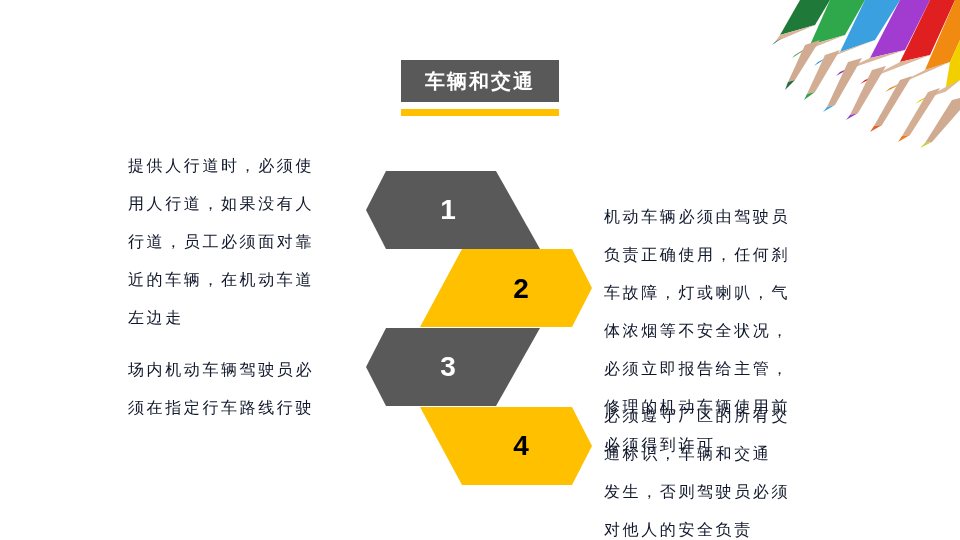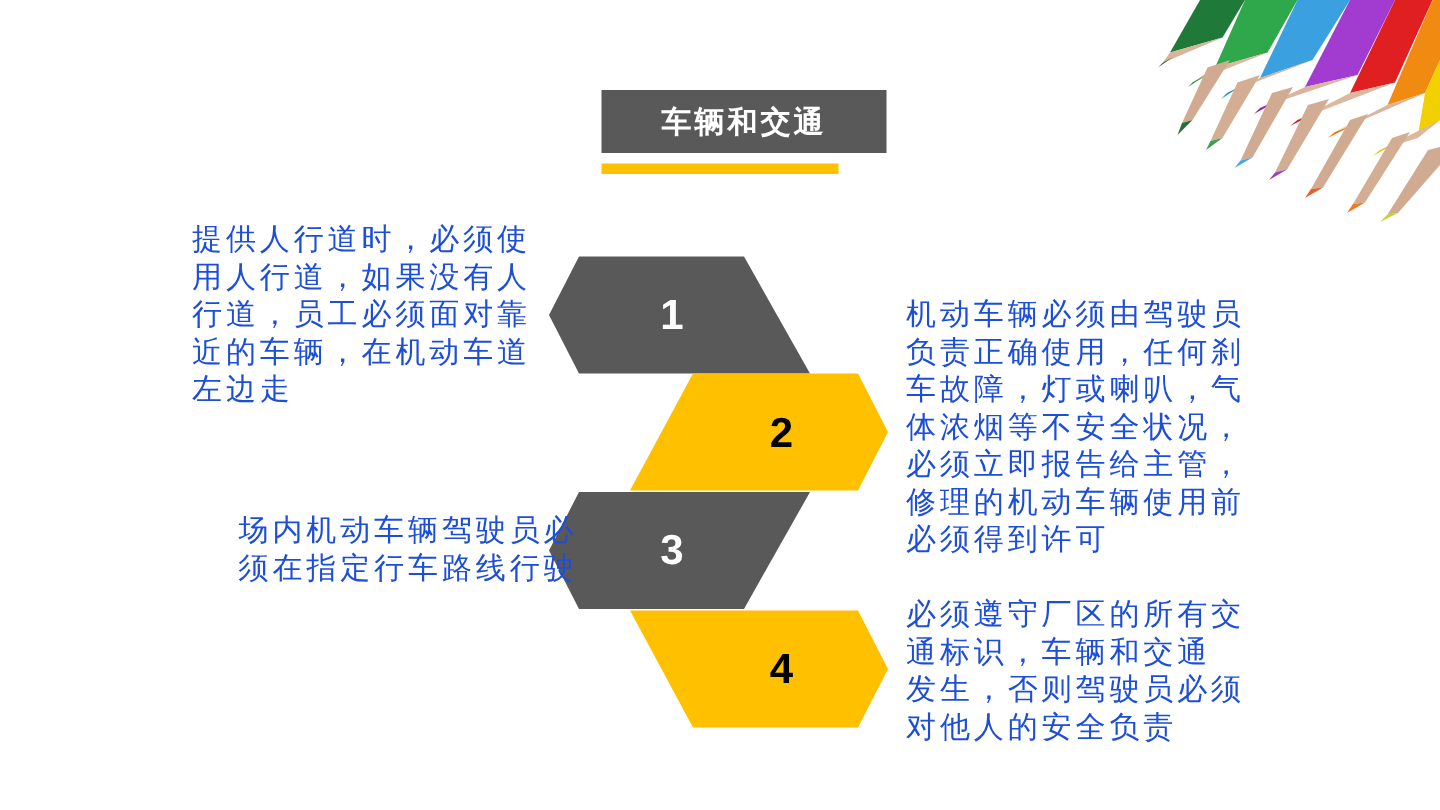--- a/index.html
+++ b/index.html
@@ -1,27 +1,27 @@
 <!DOCTYPE html>
 <html><head>
 <meta charset="utf-8">
 <style>
   html, body { margin: 0; padding: 0; }
   body { width: 960px; height: 540px; background: #ffffff; position: relative; overflow: hidden;
          font-family: "DejaVu Sans", "Liberation Sans", sans-serif; }
-  .title-box { position: absolute; left: 401px; top: 60px; width: 190px; height: 42px; background: #595959;
+  .title-box { position: absolute; left: 401px; top: 60px; width: 158px; height: 42px; background: #595959;
                color: #ffffff; font-size: 20px; font-weight: bold; display: flex; align-items: center;
                justify-content: center; letter-spacing: 2px; }
   .title-bar { position: absolute; left: 401px; top: 109px; width: 158px; height: 7px; background: #ffc000; }
   .shapes { position: absolute; left: 0; top: 0; width: 960px; height: 540px; }
   .num { position: absolute; font-family: "Liberation Sans", sans-serif; font-weight: bold; font-size: 28px;
          width: 40px; text-align: center; line-height: 32px; }
   .num.light { color: #ffffff; }
   .num.dark { color: #000000; }
-  .txt { position: absolute; color: #1d4ed8; font-size: 20px; line-height: 25px; letter-spacing: 2.6px;
+  .txt { position: absolute; color: #0f172a; font-size: 16px; line-height: 38px; letter-spacing: 2.6px;
          white-space: pre-line; }
   .pencils { position: absolute; left: 760px; top: 0; width: 200px; height: 150px; }
 </style>
 </head>
 <body>
 
 <div class="title-box">
   <span>车辆和交通</span>
 </div>
 <div class="title-bar"></div>
@@ -43,21 +43,21 @@
 行道，员工必须面对靠
 近的车辆，在机动车道
 左边走</div>
 <div class="txt" style="left:604px; top:199px;font-family:Liberation Mono, monospace;">机动车辆必须由驾驶员
 负责正确使用，任何刹
 车故障，灯或喇叭，气
 体浓烟等不安全状况，
 必须立即报告给主管，
 修理的机动车辆使用前
 必须得到许可</div>
-<div class="txt" style="left:128px; top:341px;margin-left:31px;">场内机动车辆驾驶员必
+<div class="txt" style="left:128px; top:351px;">场内机动车辆驾驶员必
 须在指定行车路线行驶</div>
 <div class="txt" style="left:604px; top:397px;">必须遵守厂区的所有交
 通标识，车辆和交通
 发生，否则驾驶员必须
 对他人的安全负责</div>
 
 <svg class="pencils" viewBox="0 0 200 150" xmlns="http://www.w3.org/2000/svg">
 
   <g>
     <polygon points="40,0 70,0 55,25 20,35" fill="#1f7a3a"></polygon>

